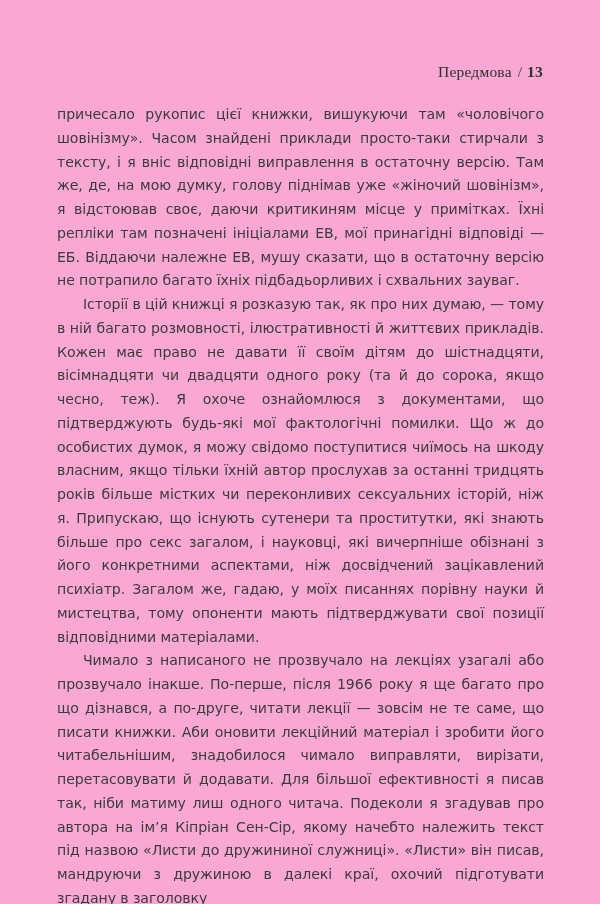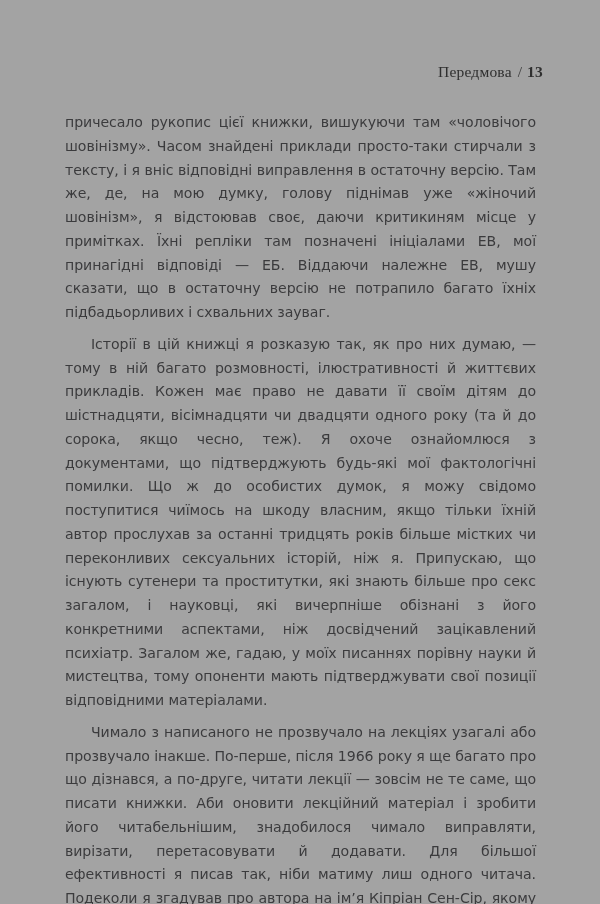--- a/index.html
+++ b/index.html
@@ -11,21 +11,21 @@
     width: 600px;
     height: 904px;
     background: #ffffff;
     font-family: "DejaVu Sans", sans-serif;
     overflow: hidden;
   }
   .page {
     position: relative;
     width: 600px;
     height: 904px;
-    background: #a3a3a3;
+    background: #f9a8d4;
     box-sizing: border-box;
   }
   
   .running-head {
     position: absolute;
     top: 62px;
     left: 57px;
     width: 486px;
     text-align: right;
     font-family: "Liberation Serif", "DejaVu Serif", serif;
@@ -47,21 +47,21 @@
     letter-spacing: 0.2px;
   }
   
   .textblock {
     position: absolute;
     top: 103px;
     left: 57px;
     width: 487px;
   }
   .para {
-    margin: 8px;
+    margin: 0;
     text-align: justify;
     text-justify: inter-word;
     font-family: "DejaVu Sans", sans-serif;
     font-size: 14.1px;
     line-height: 23.75px;
     color: #3b3b3d;
     hyphens: manual;
     -webkit-hyphens: manual;
     word-spacing: -0.1px;
     letter-spacing: -0.06px;

